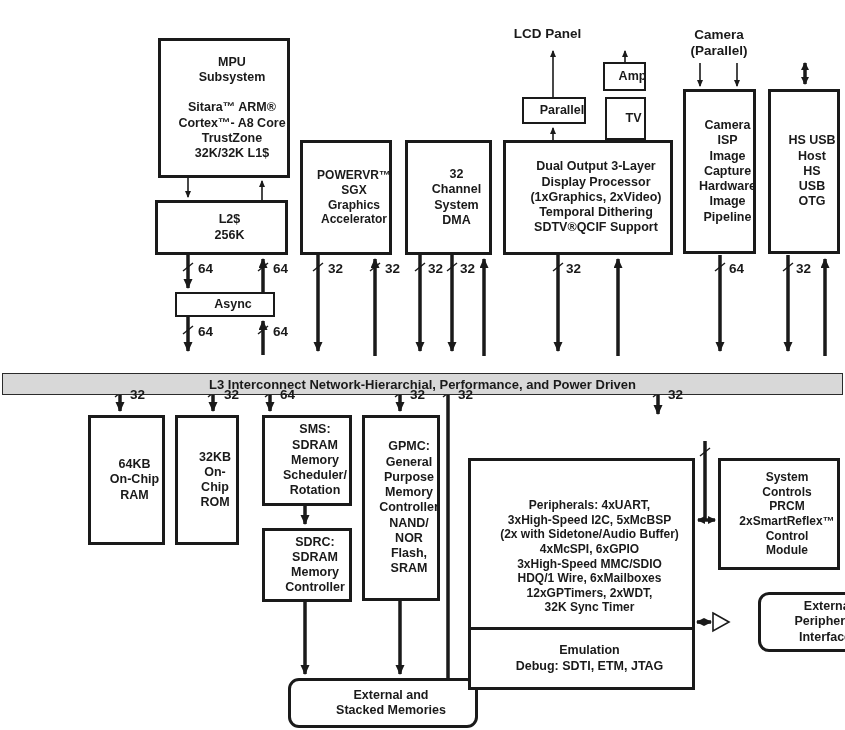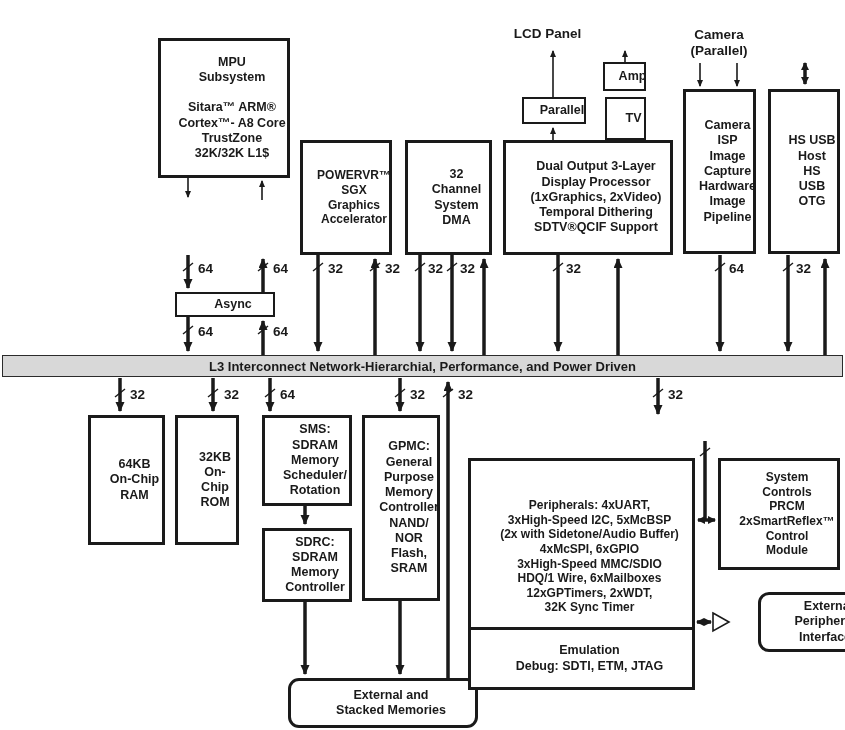--- a/index.html
+++ b/index.html
@@ -7,21 +7,21 @@
          font-family:"Liberation Sans","DejaVu Sans",sans-serif;font-weight:bold;color:#1a1a1a;}
   svg.wires{position:absolute;left:0;top:0;z-index:1;}
   .box{position:absolute;display:flex;align-items:center;justify-content:center;text-align:center;
        white-space:pre-line;background:#fff;border:3px solid #1a1a1a;box-sizing:border-box;
        font-size:12.5px;line-height:1.22;z-index:2;padding-left:16px;}
   .b-heavy{border-width:3.5px;}
   .b-light{border-width:2.5px;}
   .rounded{border-radius:11px;margin-left:40px;}
   .small{font-size:12px;}
   .bar{position:absolute;display:flex;align-items:center;justify-content:center;text-align:center;
-       background:#d8d8d8;border:1.5px solid #2b2b2b;box-sizing:border-box;font-size:13px;z-index:2;}
+       background:#d8d8d8;border:1.5px solid #2b2b2b;box-sizing:border-box;font-size:13px;z-index:2;margin-top:18px;}
   .lbl{position:absolute;z-index:2;font-size:13.5px;line-height:1.15;white-space:pre-line;text-align:center;}
   .bus{position:absolute;z-index:3;font-size:13.5px;}
 </style>
 </head>
 <body>
 
 <div id="stage">
 
   <svg class="wires" width="845" height="730" viewBox="0 0 845 730">
     <defs>
@@ -105,20 +105,22 @@
   <div class="lbl" style="left:675px;top:27px;width:88px">Camera
 (Parallel)</div>
 
   <div class="box b-heavy" style="left:158px;top:38px;width:132px;height:140px">MPU
 Subsystem
 
 Sitara™ ARM®
 Cortex™- A8 Core
 TrustZone
 32K/32K L1$</div>
+  <div class="box" style="left:155px;top:200px;width:133px;height:55px">L2$
+256K</div>
   <div class="box b-light" style="left:175px;top:292px;width:100px;height:25px">Async</div>
   <div class="box small" style="left:300px;top:140px;width:92px;height:115px">POWERVR™
 SGX
 Graphics
 Accelerator</div>
   <div class="box" style="left:405px;top:140px;width:87px;height:115px">32
 Channel
 System
 DMA</div>
   <div class="box b-heavy" style="left:503px;top:140px;width:170px;height:115px">Dual Output 3-Layer

